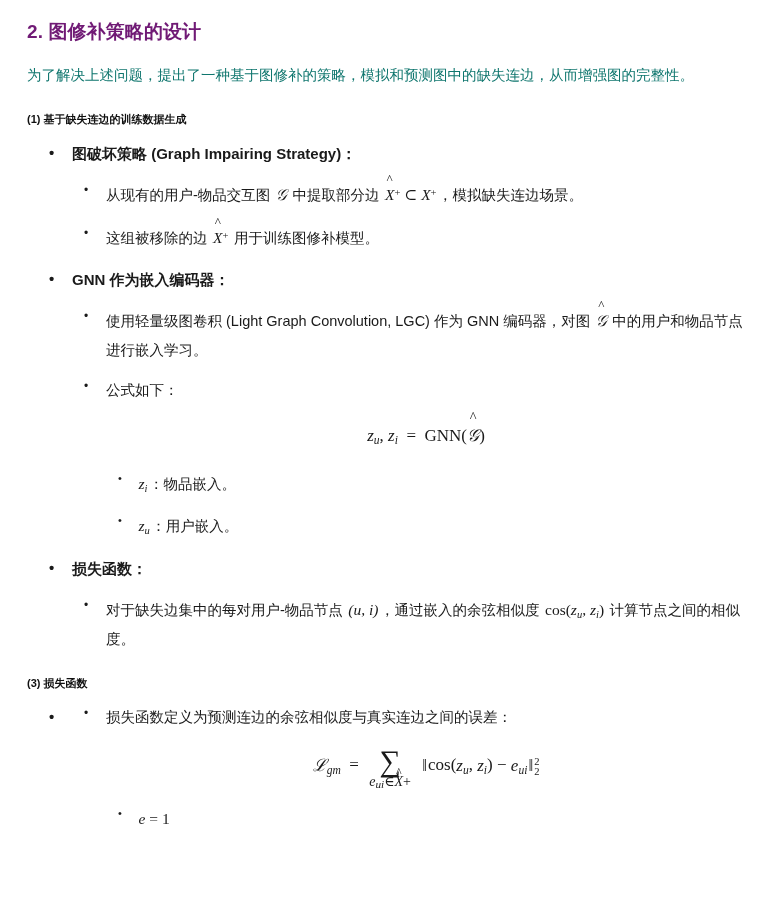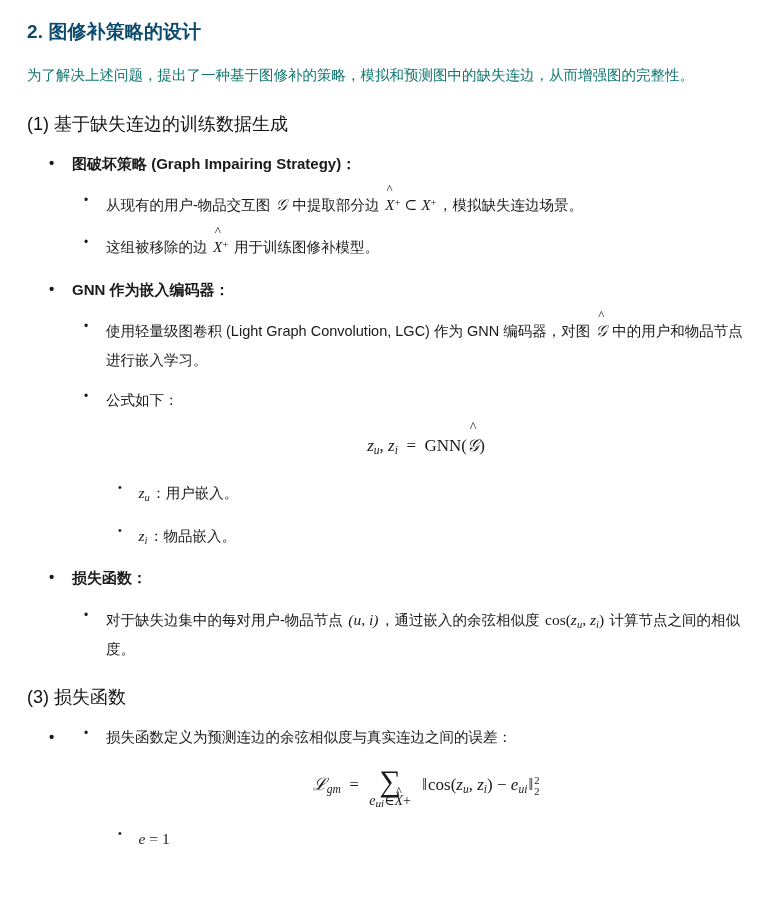--- a/index.html
+++ b/index.html
@@ -19,26 +19,26 @@
     box-sizing: border-box;
     width: 774px;
   }
 
   
   h2.doc-h2 {
     font-size: 19px;
     font-weight: bold;
     line-height: 1.35;
     margin: 5px 0 16px 0;
-    color: #0c4a6e;
+    color: #701a75;
     letter-spacing: 0.1px;
   }
   .doc-h3 {
-    font-size: 18px;
-    font-weight: normal;
+    font-size: 11px;
+    font-weight: bold;
     line-height: 1.4;
     margin: 22px 0 12px 0;
     color: #111111;
   }
 
   
   p.para {
     font-size: 14.5px;
     line-height: 2.0;
     margin: 0 0 6px 0;
@@ -240,24 +240,24 @@
           <div class="eq">
             <span class="eqline">
               <span>z<span class="sub">u</span></span><span class="up">,&nbsp;</span><span>z<span class="sub">i</span></span>
               <span class="up">&nbsp;=&nbsp;</span>
               <span class="up">GNN(</span><span class="hatwrap"><span class="hat">^</span>𝒢</span><span class="up">)</span>
             </span>
           </div>
 
           <ul class="lvl3">
             <li>
-              <span class="m">z<span class="sub">u</span></span><span class="txt">：用户嵌入。</span>
+              <span class="m">z<span class="sub">i</span></span><span class="txt">：物品嵌入。</span>
             </li>
             <li>
-              <span class="m">z<span class="sub">i</span></span><span class="txt">：物品嵌入。</span>
+              <span class="m">z<span class="sub">u</span></span><span class="txt">：用户嵌入。</span>
             </li>
           </ul>
         </li>
       </ul>
     </li>
 
     <li>
       <span>损失函数：</span>
 
       <ul class="lvl2">

